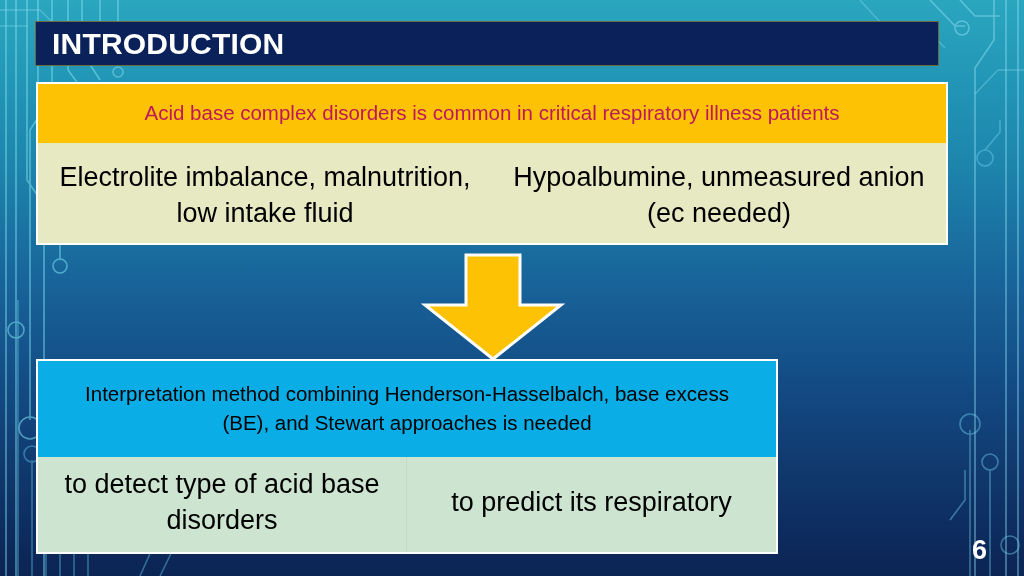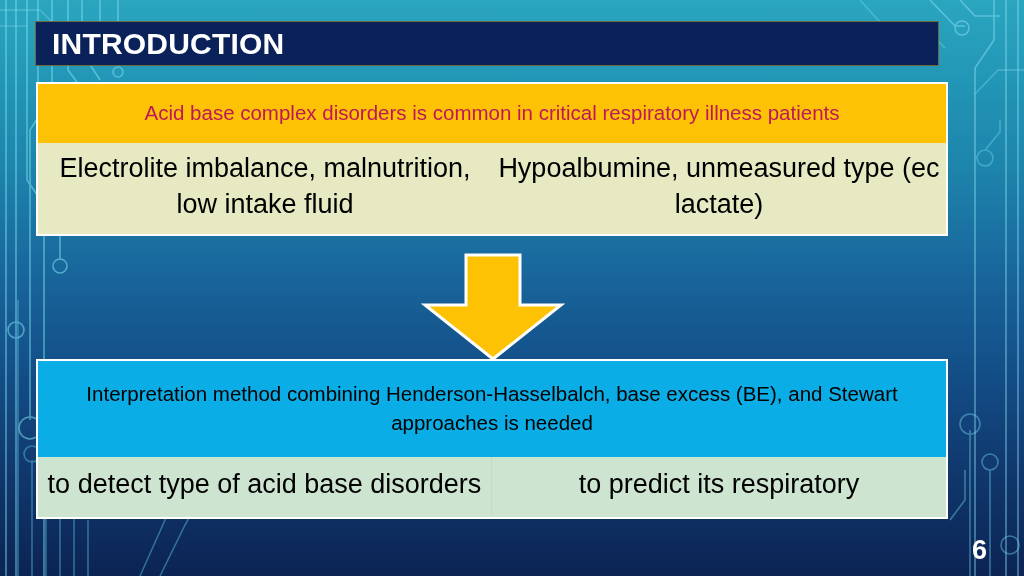--- a/index.html
+++ b/index.html
@@ -77,37 +77,38 @@
     display: flex;
     background: #e7e9c2;
   }
   .cause-cell {
     flex: 1 1 50%;
     text-align: center;
     color: #000000;
     font-size: 27px;
     line-height: 1.32;
     padding: 8px 6px 12px 6px;
+    margin-top: 9px;
   }
 
   
   #flow-arrow {
     position: absolute;
     left: 421px;
     top: 253px;
     width: 144px;
     height: 108px;
   }
 
   
   #lower-stack {
     position: absolute;
     left: 36px;
     top: 359px;
-    width: 912px;
+    width: 742px;
     border: 2px solid #ffffff;
   }
   #method-banner {
     background: #0aade6;
     padding: 18px 30px 20px 30px;
     text-align: center;
     color: #000000;
     font-size: 20.5px;
     line-height: 1.42;
   }
@@ -203,21 +204,21 @@
   </svg>
 
   <div id="title-bar">
     <span id="title-text">INTRODUCTION</span>
   </div>
 
   <div id="upper-stack">
     <div id="cause-banner">Acid base complex disorders is common in critical respiratory illness patients</div>
     <div id="cause-row">
       <div class="cause-cell">Electrolite imbalance, malnutrition, low intake fluid</div>
-      <div class="cause-cell">Hypoalbumine, unmeasured type (ec lactate)</div>
+      <div class="cause-cell">Hypoalbumine, unmeasured anion (ec needed)</div>
     </div>
   </div>
 
   <svg id="flow-arrow" viewBox="0 0 144 108" aria-hidden="true">
     <polygon points="45,2 99,2 99,52 140,52 72,106 4,52 45,52" fill="#fcc203" stroke="#ffffff" stroke-width="3"></polygon>
   </svg>
 
   <div id="lower-stack">
     <div id="method-banner">Interpretation method combining Henderson-Hasselbalch, base excess (BE), and Stewart approaches is needed</div>
     <div id="goal-row">

